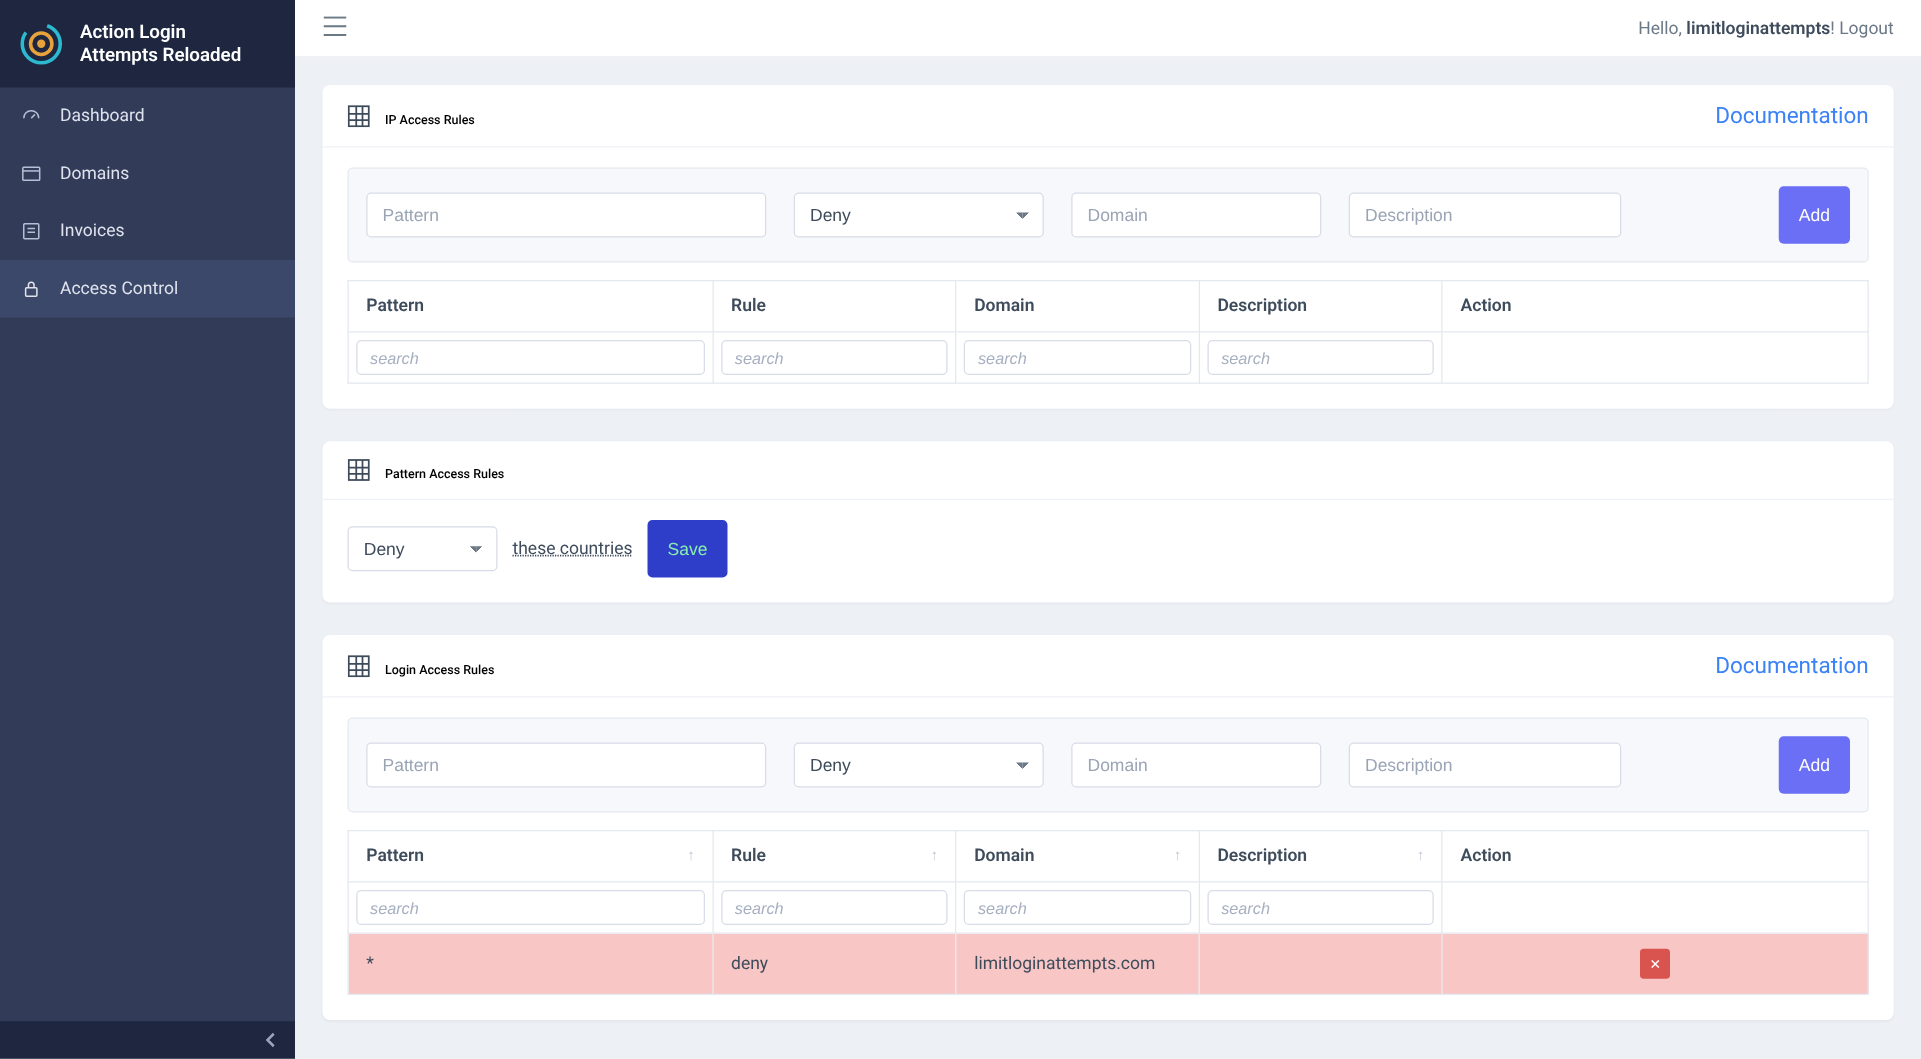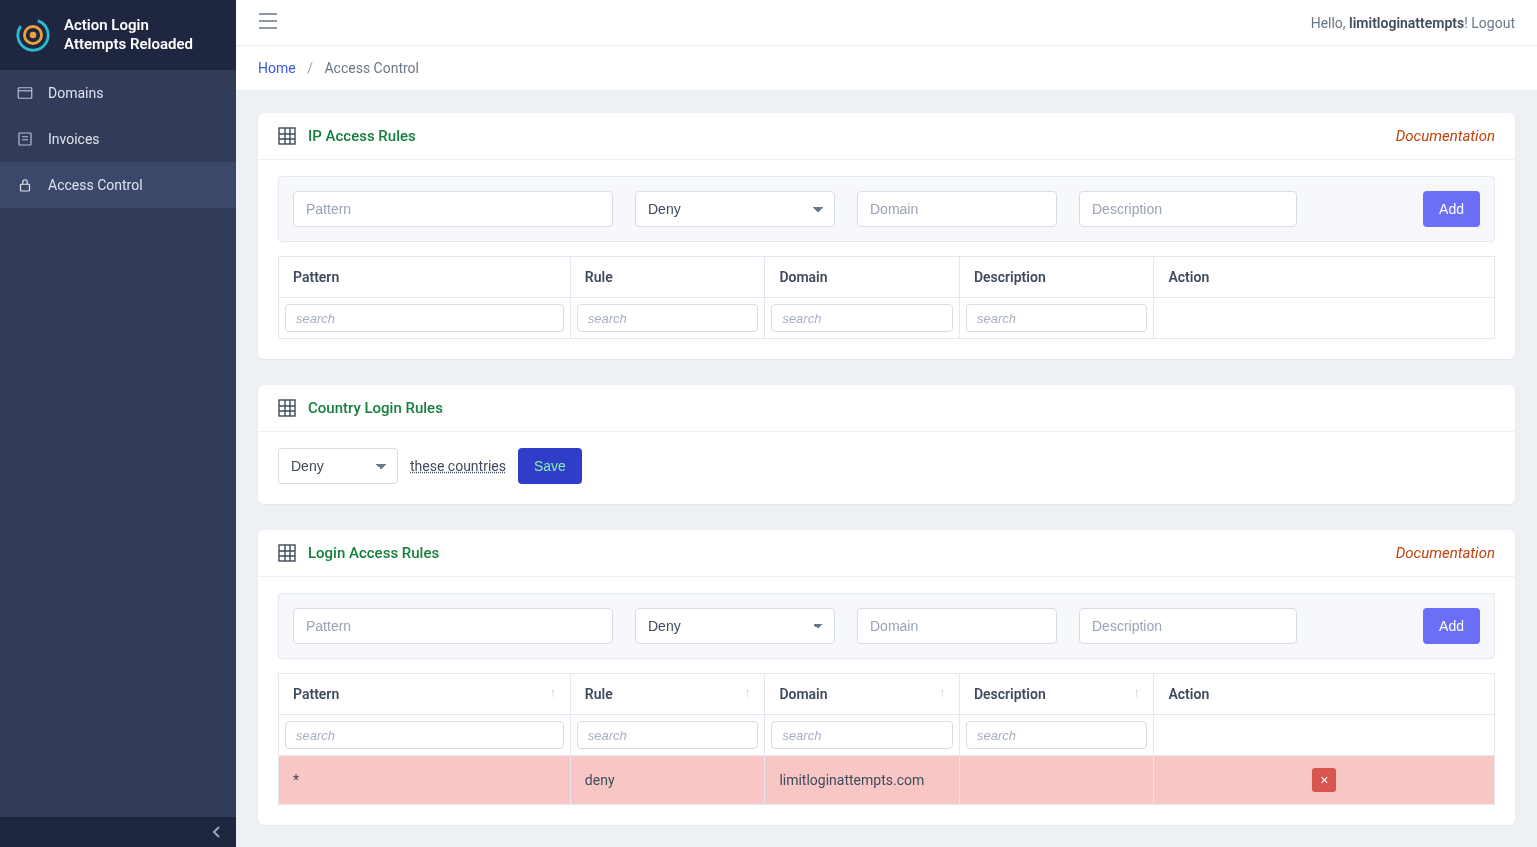--- a/index.html
+++ b/index.html
@@ -18,33 +18,33 @@
   .hamburger { cursor:pointer; color:#6b7885; }
   .user { color:#6b7885; font-size:14px;}
   .user b { color:#3e4b5b; font-weight:600;}
   .user a { color:#6b7885; text-decoration:none;}
   .breadcrumb { background:#fff; padding: 14px 22px; font-size:14px; color:#6b7885; border-bottom:1px solid #e9ecf3;}
   .breadcrumb a { color:#3b5bdb; text-decoration:none;}
   .breadcrumb .sep { margin:0 8px; color:#9aa4b5;}
   .content { padding: 22px; display:flex; flex-direction:column; gap:26px; }
   .card { background:#fff; border-radius:6px; box-shadow:0 1px 2px rgba(0,0,0,.04); }
   .card-head { display:flex; align-items:center; justify-content:space-between; padding:14px 20px; border-bottom:1px solid #eef1f6;}
-  .card-head .title { display:flex; align-items:flex-end; gap:12px; font-size:15px; color:#15803d; font-weight:500;}
-  .card-head .doclink { color:#c2410c; font-size:15px; cursor:pointer;font-style:italic;}
+  .card-head .title { display:flex; align-items:flex-end; gap:12px; font-size:10px; color:#000000; font-weight:500;}
+  .card-head .doclink { color:#3b82f6; font-size:18px; cursor:pointer;}
   .card-body { padding:16px 20px 20px; }
   .inputs-row { display:flex; gap:22px; align-items:center; background:#f7f8fb; border:1px solid #e4e8f0; border-radius:4px; padding:14px; }
   .form-control { height:36px; border:1px solid #d7dce6; border-radius:4px; padding:0 12px; font-size:14px; color:#3e4b5b; background:#fff; width:100%; }
   .form-control::placeholder { color:#9aa4b5; }
   select.form-control { appearance:none; background-image: linear-gradient(45deg, transparent 50%, #6b7885 50%), linear-gradient(135deg, #6b7885 50%, transparent 50%); background-position: calc(100% - 16px) 15px, calc(100% - 11px) 15px; background-size:5px 5px; background-repeat:no-repeat; padding-right:30px;}
   .col-pattern { flex:0 0 320px; }
   .col-rule { flex:0 0 200px; }
   .col-domain { flex:0 0 200px; }
   .col-desc { flex:0 0 218px; }
   .col-add { flex:1; display:flex; justify-content:flex-end; }
-  .btn { height:36px; padding:0 16px; border:none; border-radius:4px; font-size:14px; cursor:pointer; font-weight:500;}
+  .btn { height:46px; padding:0 16px; border:none; border-radius:4px; font-size:14px; cursor:pointer; font-weight:500;}
   .btn-primary { background:#6a6ff5; color:#fff; }
   .btn-blue { background:#2f3ec9; color:#86efac; }
   .btn-danger-sm { width:24px; height:24px; background:#d9534f; color:#fff; border:none; border-radius:3px; font-size:11px; cursor:pointer; display:inline-flex; align-items:center; justify-content:center;}
   table { width:100%; border-collapse:collapse; margin-top:14px; border:1px solid #e4e8f0; }
   th { text-align:left; padding:12px 14px; font-weight:600; color:#3e4b5b; border:1px solid #e4e8f0; background:#fff; font-size:14px;}
   th .sort { float:right; color:#c3cad6; font-size:12px;}
   td.filter-cell { padding:6px; border:1px solid #e4e8f0; background:#fff;}
   td.filter-cell input { width:100%; height:28px; border:1px solid #d7dce6; border-radius:4px; padding:0 10px; font-size:13px; font-style:italic; color:#6b7885;}
   td.filter-cell input::placeholder{font-style:italic; color:#a6afc0;}
   tr.data-row td { padding:12px 14px; border:1px solid #e4e8f0; font-size:14px;}
@@ -65,20 +65,27 @@
         <circle cx="20" cy="20" r="9" fill="none" stroke="#e8a23b" stroke-width="3"></circle>
         <circle cx="20" cy="20" r="3.5" fill="#e8a23b"></circle>
       </svg>
       <div class="brand-text">
         <span>Action Login</span><br><span>Attempts Reloaded</span>
       </div>
     </div>
     <ul class="nav">
       <li>
         <svg class="ico" viewBox="0 0 24 24" fill="none" stroke="#cfd6ea" stroke-width="1.6">
+            <path d="M4 14a8 8 0 0 1 16 0"></path>
+            <path d="M12 14l4-4"></path>
+          </svg>
+        <span>Dashboard</span>
+      </li>
+      <li>
+        <svg class="ico" viewBox="0 0 24 24" fill="none" stroke="#cfd6ea" stroke-width="1.6">
             <rect x="3" y="5" width="18" height="14" rx="1"></rect>
             <path d="M3 9h18"></path>
           </svg>
         <span>Domains</span>
       </li>
       <li>
         <svg class="ico" viewBox="0 0 24 24" fill="none" stroke="#cfd6ea" stroke-width="1.6">
             <rect x="4" y="4" width="16" height="16" rx="1"></rect>
             <path d="M8 9h8M8 13h8"></path>
           </svg>
@@ -105,25 +112,20 @@
         <svg width="20" height="16" viewBox="0 0 20 16">
             <path d="M1 1h18M1 8h18M1 15h18" stroke="#6b7885" stroke-width="1.6"></path>
           </svg>
       </div>
       <div class="user">
         <span>Hello, </span><b>limitloginattempts</b><span>!</span>
         <a href="#">Logout</a>
       </div>
     </div>
 
-    <div class="breadcrumb">
-      <a href="#">Home</a>
-      <span class="sep">/</span>
-      <span>Access Control</span>
-    </div>
 
     <div class="content">
 
       <section class="card">
         <div class="card-head">
           <div class="title">
             <svg class="grid-icon" viewBox="0 0 18 18" fill="none" stroke="#3e4b5b" stroke-width="1.4">
                 <rect x="1" y="1" width="16" height="16"></rect>
                 <path d="M1 7h16M1 12h16M7 1v16M12 1v16"></path>
               </svg>
@@ -169,21 +171,21 @@
         </div>
       </section>
 
       <section class="card">
         <div class="card-head">
           <div class="title">
             <svg class="grid-icon" viewBox="0 0 18 18" fill="none" stroke="#3e4b5b" stroke-width="1.4">
                 <rect x="1" y="1" width="16" height="16"></rect>
                 <path d="M1 7h16M1 12h16M7 1v16M12 1v16"></path>
               </svg>
-            <span>Country Login Rules</span>
+            <span>Pattern Access Rules</span>
           </div>
         </div>
         <div class="card-body">
           <div class="country-row">
             <select class="form-control">
               <option>Deny</option>
             </select>
             <span class="linklike">these countries</span>
             <button class="btn btn-blue">Save</button>
           </div>

